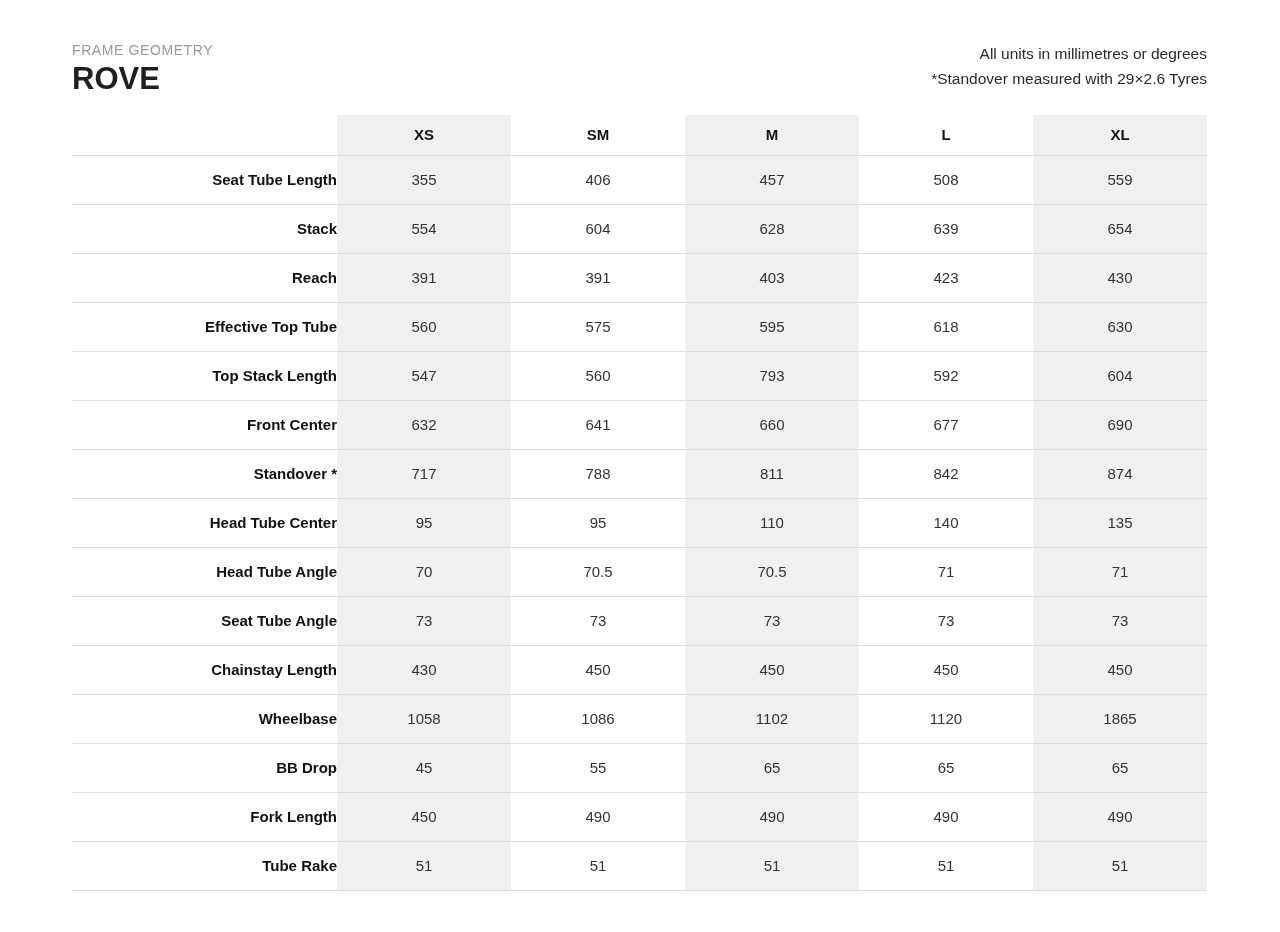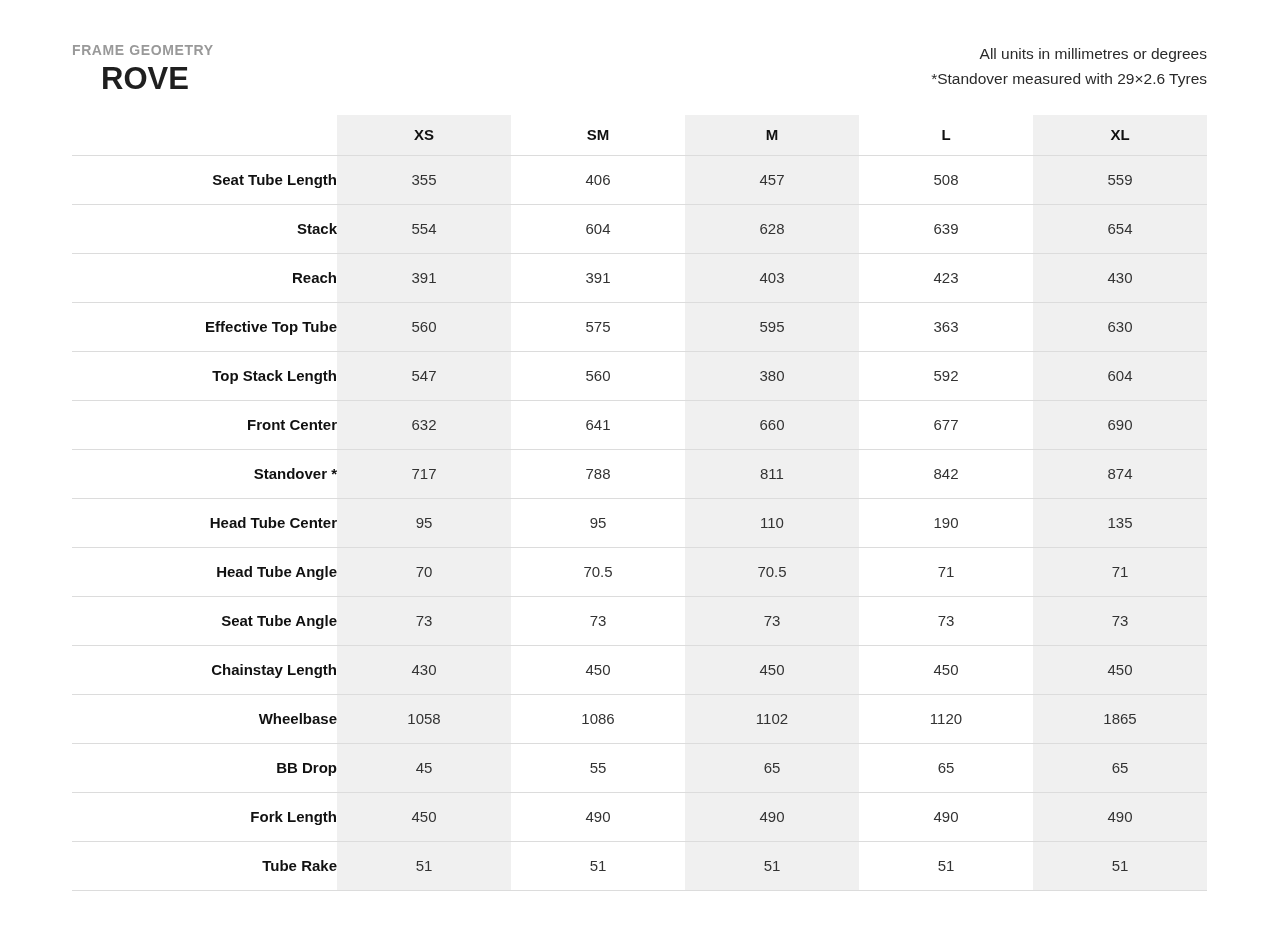--- a/index.html
+++ b/index.html
@@ -24,32 +24,31 @@
     height: 932px;
     padding: 42px 73px 0 72px;
   }
   .top-bar {
     display: flex;
     justify-content: space-between;
     align-items: flex-start;
   }
   .eyebrow {
     font-size: 14px;
-    font-weight: bold;
+    font-weight: normal;
     letter-spacing: 0.6px;
     color: var(--eyebrow-text);
     text-align: right;
   }
   .title {
     font-size: 31px;
     line-height: 36px;
     font-weight: bold;
     color: var(--title-text);
     margin-top: 3px;
-    margin-left: 29px;
   }
   .notes {
     text-align: right;
     font-size: 15.5px;
     line-height: 24.5px;
     color: var(--note-text);
   }
   table.geometry {
     margin-top: 18px;
     border-collapse: collapse;
@@ -141,28 +140,28 @@
           <td class="size-cell">391</td>
           <td class="size-cell">403</td>
           <td class="size-cell">423</td>
           <td class="size-cell">430</td>
         </tr>
         <tr>
           <td class="label-cell">Effective Top Tube</td>
           <td class="size-cell">560</td>
           <td class="size-cell">575</td>
           <td class="size-cell">595</td>
-          <td class="size-cell">363</td>
+          <td class="size-cell">618</td>
           <td class="size-cell">630</td>
         </tr>
         <tr>
           <td class="label-cell">Top Stack Length</td>
           <td class="size-cell">547</td>
           <td class="size-cell">560</td>
-          <td class="size-cell">380</td>
+          <td class="size-cell">793</td>
           <td class="size-cell">592</td>
           <td class="size-cell">604</td>
         </tr>
         <tr>
           <td class="label-cell">Front Center</td>
           <td class="size-cell">632</td>
           <td class="size-cell">641</td>
           <td class="size-cell">660</td>
           <td class="size-cell">677</td>
           <td class="size-cell">690</td>
@@ -173,21 +172,21 @@
           <td class="size-cell">788</td>
           <td class="size-cell">811</td>
           <td class="size-cell">842</td>
           <td class="size-cell">874</td>
         </tr>
         <tr>
           <td class="label-cell">Head Tube Center</td>
           <td class="size-cell">95</td>
           <td class="size-cell">95</td>
           <td class="size-cell">110</td>
-          <td class="size-cell">190</td>
+          <td class="size-cell">140</td>
           <td class="size-cell">135</td>
         </tr>
         <tr>
           <td class="label-cell">Head Tube Angle</td>
           <td class="size-cell">70</td>
           <td class="size-cell">70.5</td>
           <td class="size-cell">70.5</td>
           <td class="size-cell">71</td>
           <td class="size-cell">71</td>
         </tr>

